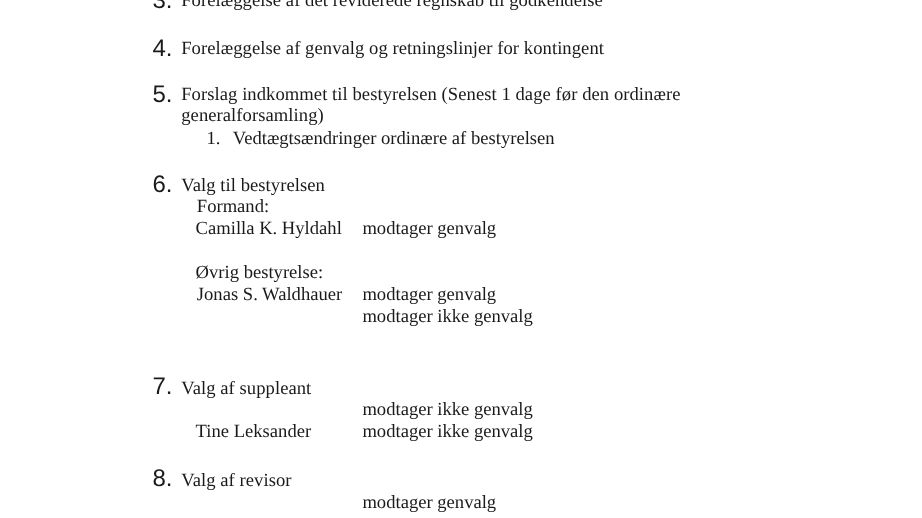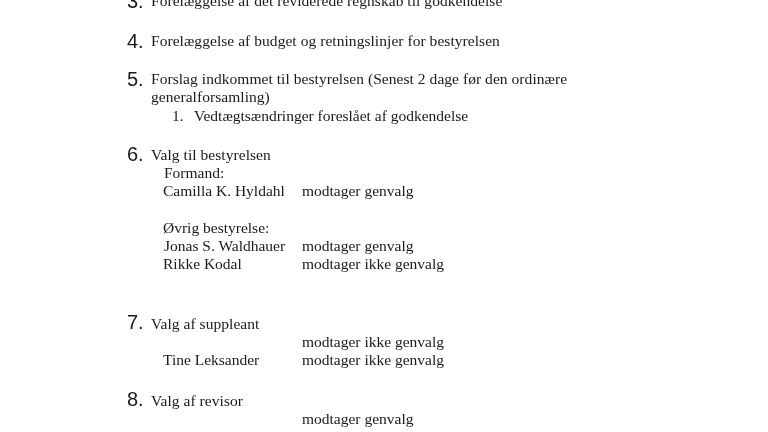--- a/index.html
+++ b/index.html
@@ -72,43 +72,42 @@
 
 <div class="page">
 
   <div class="item" style="top:-9px;">
     <span class="num">3.</span>
     <span class="title" style="top:1px;">Forelæggelse af det reviderede regnskab til godkendelse</span>
   </div>
 
   <div class="item" style="top:31px;">
     <span class="num">4.</span>
-    <span class="title" style="top:1px;">Forelæggelse af budget og retningslinjer for bestyrelsen</span>
+    <span class="title" style="top:1px;">Forelæggelse af genvalg og retningslinjer for kontingent</span>
   </div>
 
   <div class="item" style="top:69px;">
     <span class="num">5.</span>
-    <span class="title" style="top:1px;">Forslag indkommet til bestyrelsen (Senest 2 dage før den ordinære</span>
+    <span class="title" style="top:1px;">Forslag indkommet til bestyrelsen (Senest 1 dage før den ordinære</span>
     <span class="title" style="top:19px;">generalforsamling)</span>
   </div>
   <span class="line sub-num" style="top:107px;">1.</span>
-  <span class="line sub-text" style="top:107px;">Vedtægtsændringer foreslået af godkendelse</span>
+  <span class="line sub-text" style="top:107px;">Vedtægtsændringer ordinære af bestyrelsen</span>
 
   <div class="item" style="top:144px;">
     <span class="num">6.</span>
     <span class="title" style="top:2px;">Valg til bestyrelsen</span>
   </div>
   <span class="line" style="left:164px; top:164px;">Formand:</span>
   <span class="line name" style="top:182px;">Camilla K. Hyldahl</span>
   <span class="line status" style="top:182px;">modtager genvalg</span>
 
   <span class="line name" style="top:237px; left:164px;">Jonas S. Waldhauer</span>
   <span class="line" style="left:163px; top:219px;">Øvrig bestyrelse:</span>
   <span class="line status" style="top:237px;">modtager genvalg</span>
-  <span class="line name" style="top:255px;">Rikke Kodal</span>
   <span class="line status" style="top:255px;">modtager ikke genvalg</span>
 
   <div class="item" style="top:312px;">
     <span class="num">7.</span>
     <span class="title" style="top:3px;">Valg af suppleant</span>
   </div>
   <span class="line status" style="top:333px;">modtager ikke genvalg</span>
   <span class="line name" style="top:351px;">Tine Leksander</span>
   <span class="line status" style="top:351px;">modtager ikke genvalg</span>
 

